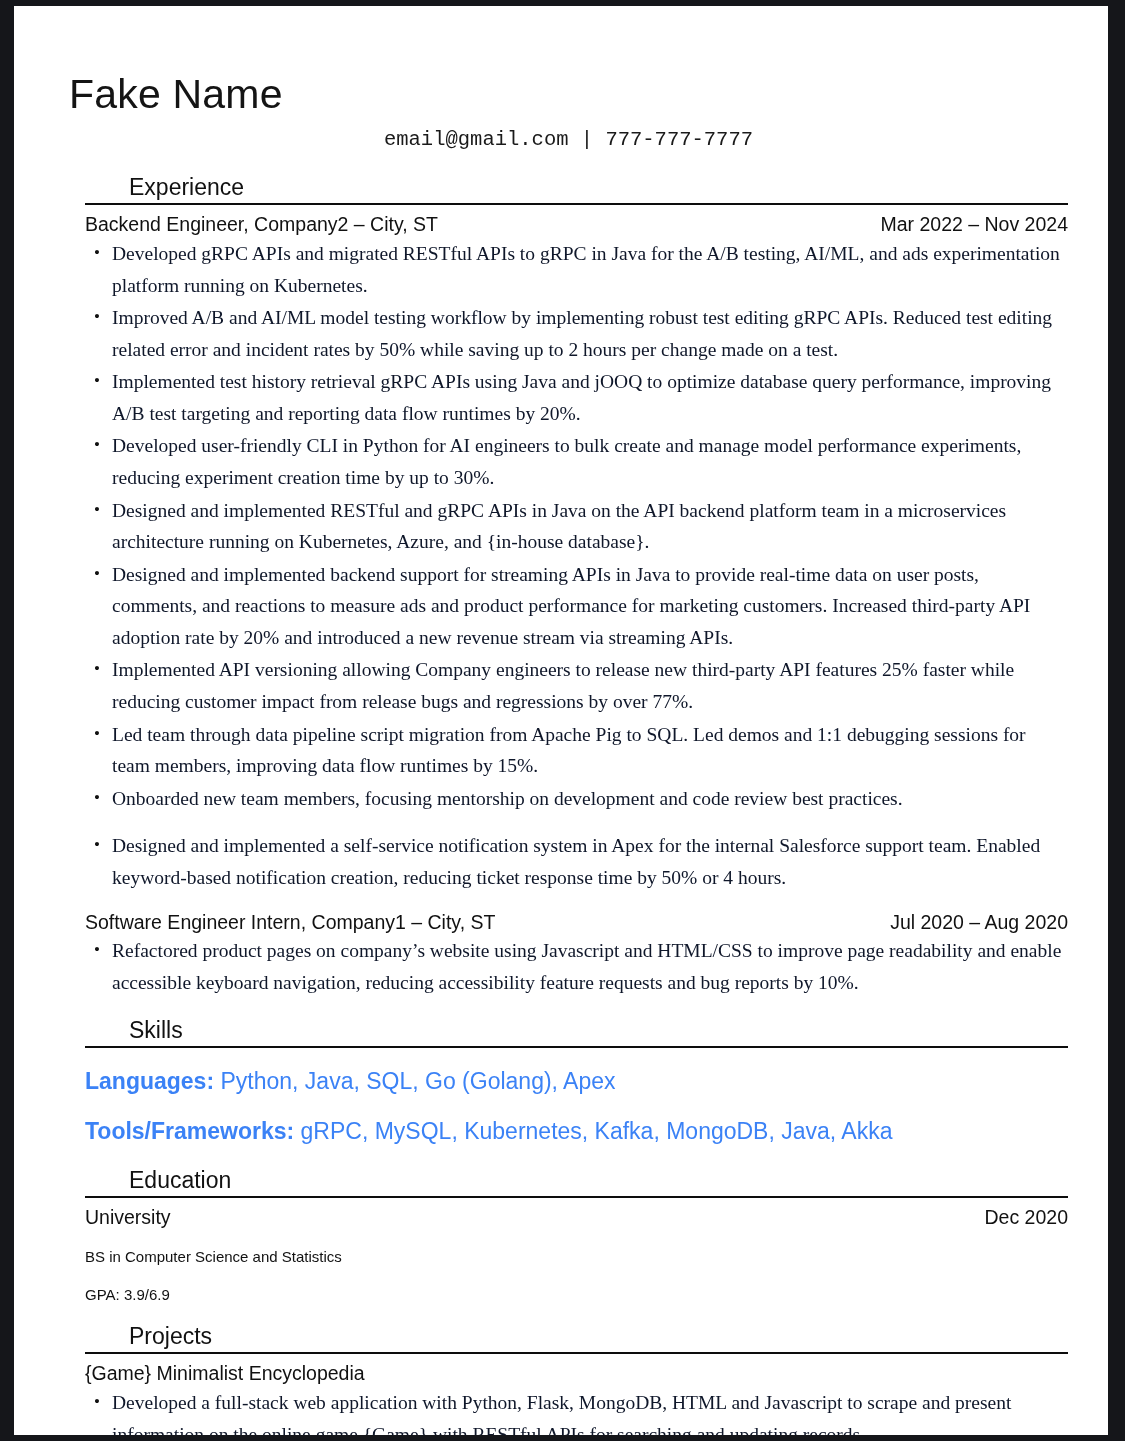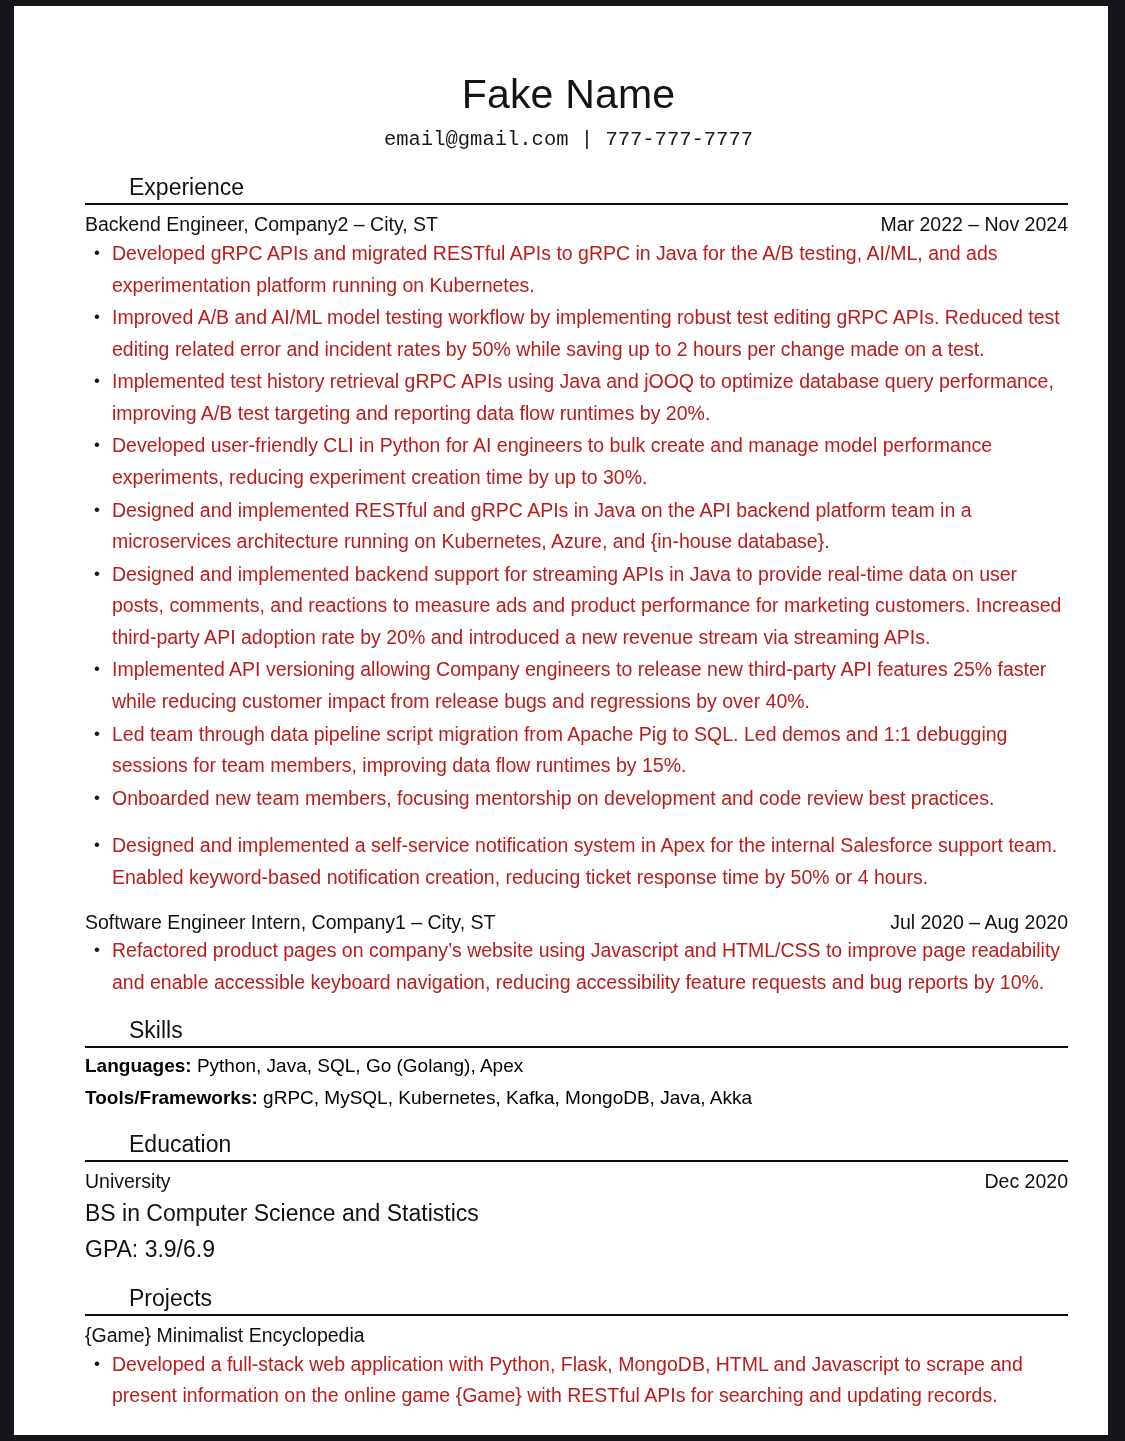--- a/index.html
+++ b/index.html
@@ -38,21 +38,21 @@
   .sheet {
     position: absolute;
     left: 55px;
     top: 0;
     width: 999px;   
     box-sizing: border-box;
   }
 
   
   .name {
-    text-align: center;
+    text-align: left;
     font-size: 41px;
     font-weight: 400;
     color: #141414;
     letter-spacing: 0.2px;
     margin-top: 66px;
     line-height: 1.08;
   }
   .contact {
     text-align: center;
     font-size: 20.5px;
@@ -103,52 +103,53 @@
 
   ul.bullets {
     list-style: none;
     margin: 0;
     padding: 0;
   }
   ul.bullets li {
     position: relative;
     padding-left: 27px;
     font-size: 19.5px;
-    color: #b91c1c;
+    color: #0f172a;
     line-height: 1.62;
     margin-top: 1px;
+    font-family: Liberation Serif, serif;
   }
   ul.bullets li::before {
     content: "\2022";
     position: absolute;
     left: 9px;
     top: 0;
     font-size: 17px;
     line-height: 1.72;
     color: #111;
   }
 
   .entry-block { margin-bottom: 16px; }
   .entry-block.last { margin-bottom: 0; }
 
   
   .skill-line {
-    font-size: 19px;
-    color: #000000;
+    font-size: 23px;
+    color: #3b82f6;
     line-height: 1.5;
-    margin-top: 4px;
+    margin-top: 16px;
   }
   .skill-line b { font-weight: 700; }
 
   
   .edu-sub {
-    font-size: 23px;
+    font-size: 15px;
     color: #111;
     line-height: 1.45;
-    margin-top: 3px;
+    margin-top: 16px;
   }
 
   .section-gap { height: 21px; }
   .section-gap-sm { height: 18px; }
 </style>
 </head>
 <body>
 
 <div class="viewport">
   <div class="page">
@@ -167,21 +168,21 @@
             <div class="entry-left"><b>Backend Engineer,</b><span class="light"> Company2 – City, ST</span></div>
             <div class="entry-date">Mar 2022 – Nov 2024</div>
           </div>
           <ul class="bullets">
             <li>Developed gRPC APIs and migrated RESTful APIs to gRPC in Java for the A/B testing, AI/ML, and ads experimentation platform running on Kubernetes.</li>
             <li>Improved A/B and AI/ML model testing workflow by implementing robust test editing gRPC APIs. Reduced test editing related error and incident rates by 50% while saving up to 2 hours per change made on a test.</li>
             <li>Implemented test history retrieval gRPC APIs using Java and jOOQ to optimize database query performance, improving A/B test targeting and reporting data flow runtimes by 20%.</li>
             <li>Developed user-friendly CLI in Python for AI engineers to bulk create and manage model performance experiments, reducing experiment creation time by up to 30%.</li>
             <li>Designed and implemented RESTful and gRPC APIs in Java on the API backend platform team in a microservices architecture running on Kubernetes, Azure, and {in-house database}.</li>
             <li>Designed and implemented backend support for streaming APIs in Java to provide real-time data on user posts, comments, and reactions to measure ads and product performance for marketing customers. Increased third-party API adoption rate by 20% and introduced a new revenue stream via streaming APIs.</li>
-            <li>Implemented API versioning allowing Company engineers to release new third-party API features 25% faster while reducing customer impact from release bugs and regressions by over 40%.</li>
+            <li>Implemented API versioning allowing Company engineers to release new third-party API features 25% faster while reducing customer impact from release bugs and regressions by over 77%.</li>
             <li>Led team through data pipeline script migration from Apache Pig to SQL. Led demos and 1:1 debugging sessions for team members, improving data flow runtimes by 15%.</li>
             <li>Onboarded new team members, focusing mentorship on development and code review best practices.</li>
           </ul>
         </div>
 
         <div class="entry-block">
           <ul class="bullets">
             <li>Designed and implemented a self-service notification system in Apex for the internal Salesforce support team. Enabled keyword-based notification creation, reducing ticket response time by 50% or 4 hours.</li>
           </ul>
         </div>

